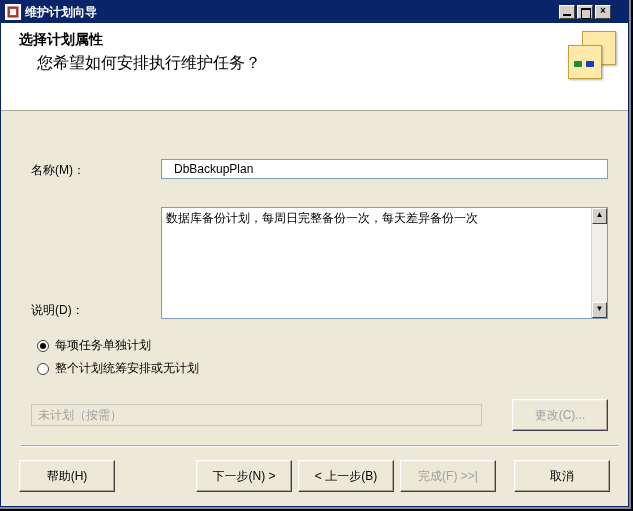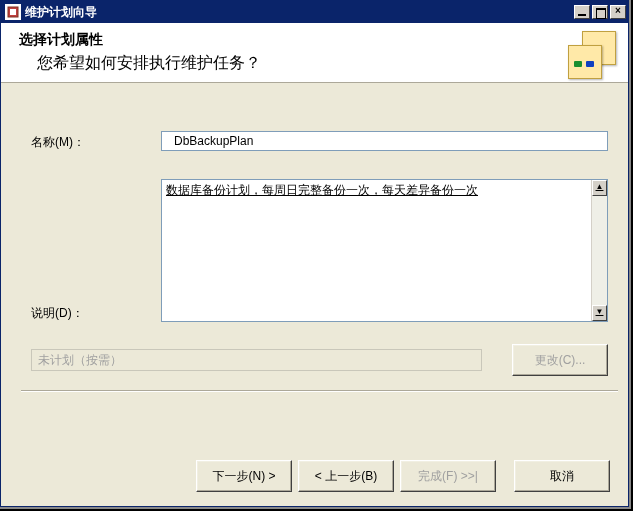--- a/index.html
+++ b/index.html
@@ -23,21 +23,21 @@
     flex-direction: column;
     position: relative;
   }
   .titlebar {
     height: 22px;
     background: linear-gradient(to bottom, #0a246a 0%, #a6caf0 3%, #0a246a 6%, #0a246a 100%);
     background: #0a246a;
     color: #fff;
     display: flex;
     align-items: center;
-    padding: 0 2px 0 4px;
+    padding: 0 17px 0 4px;
     font-size: 12px;
     font-weight: bold;
   }
   .titlebar .icon {
     width: 16px; height: 16px;
     margin-right: 4px;
     background: #fff;
     display: inline-flex;
     align-items: center; justify-content: center;
   }
@@ -66,21 +66,21 @@
     margin:8px auto 0;
   }
   .winbtn.close { font-weight: bold; }
 
   .header {
     display: flex;
     align-items: flex-start;
     background: #fff;
     border-bottom: 1px solid #aca899;
     padding: 8px 12px 8px 18px;
-    height: 60px;
+    height: 88px;
   }
   .header-text { flex: 1; }
   .header-title { font-size: 14px; font-weight: bold; margin-bottom: 4px; }
   .header-sub { font-size: 16px; color: #000; padding-left: 18px; }
   .header-graphic {
     width: 48px; height: 48px;
     position: relative;
     margin-left: 8px;
   }
   .header-graphic .sheet {
@@ -111,22 +111,21 @@
     background: #fff;
     font: inherit;
     padding: 1px 12px;
     outline: none;
   }
   .textarea-wrap {
     flex: 1;
     border: 1px solid #7f9db9;
     background: #fff;
     display: flex;
-    height: 143px;
-    text-decoration: underline;
+    height: 112px;
   }
   .textarea {
     flex: 1;
     border: none;
     resize: none;
     font: inherit;
     padding: 2px 4px;
     outline: none;
   }
   .scrollbar {
@@ -244,33 +243,44 @@
       <div class="textarea-wrap">
         <textarea class="textarea" style="">数据库备份计划，每周日完整备份一次，每天差异备份一次</textarea>
         <div class="scrollbar">
           <div class="sb-btn">▲</div>
           <div class="sb-track"></div>
           <div class="sb-btn">▼</div>
         </div>
       </div>
     </div>
 
+    <div class="radio-group">
+      <div class="radio-row">
+        <span class="radio checked"></span>
+        <span>每项任务单独计划</span>
+      </div>
+      <div class="radio-row">
+        <span class="radio"></span>
+        <span>整个计划统筹安排或无计划</span>
+      </div>
+    </div>
 
     <div class="plan-section">
       <div class="plan-row">
         <input class="plan-input" type="text" disabled="" value="未计划（按需）" style="">
         <button class="btn" disabled="">更改(C)...</button>
       </div>
     </div>
 
     <hr class="hr">
 
   </div>
 
   <div class="footer">
+    <button class="btn left">帮助(H)</button>
     <button class="btn">下一步(N) &gt;</button>
     <button class="btn">&lt; 上一步(B)</button>
     <button class="btn" disabled="">完成(F) &gt;&gt;|</button>
     <span class="footer-sep"></span>
     <button class="btn">取消</button>
   </div>
 
 </div>
 
 </body></html>

